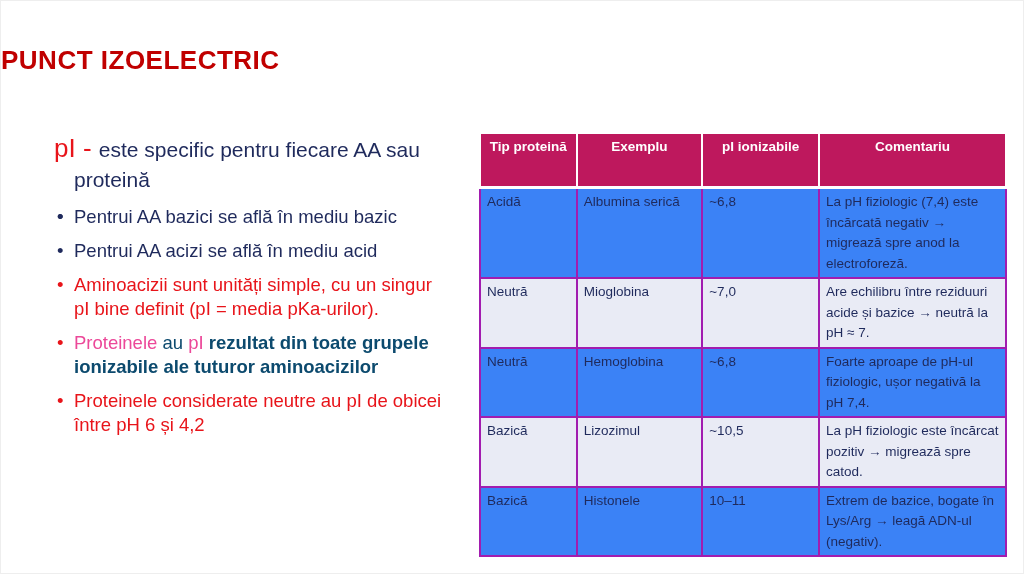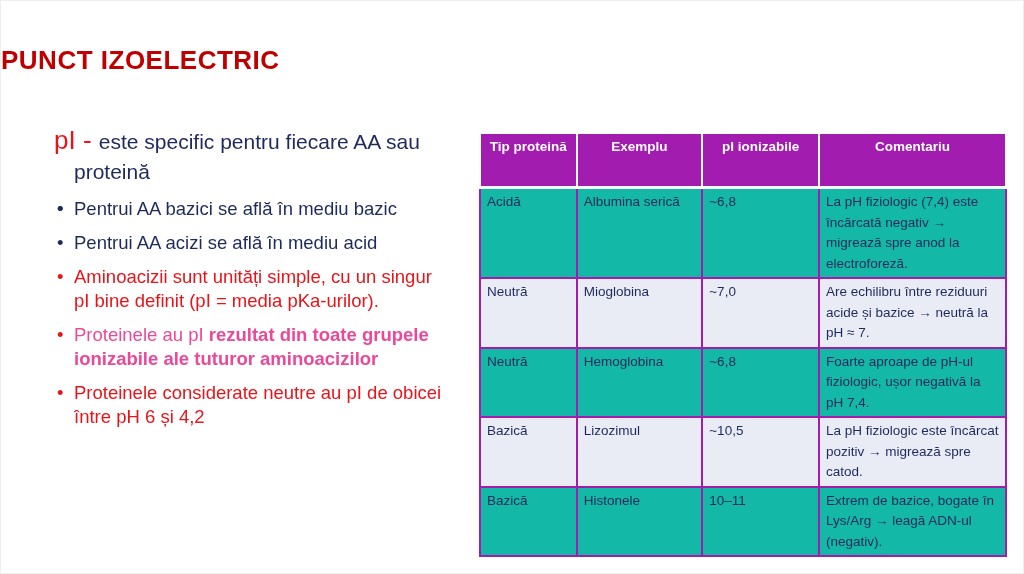--- a/index.html
+++ b/index.html
@@ -6,43 +6,43 @@
   body {
     width: 1024px; height: 574px; background: #ffffff; position: relative; overflow: hidden;
     font-family: "Liberation Sans", sans-serif;
   }
   .slide-frame { position: absolute; left: 0; top: 0; width: 1022px; height: 572px; border: 1px solid #eeeeee; }
   .title {
     position: absolute; left: 0; right: 0; top: 44px; text-align: left;
     font-family: "Liberation Sans", sans-serif; font-weight: bold; font-size: 26px;
     color: #C00000; letter-spacing: 0.5px;
   }
-  .left { position: absolute; left: 53px; top: 124px; width: 390px; }
+  .left { position: absolute; left: 53px; top: 132px; width: 390px; }
   .lead { font-size: 21px; line-height: 30px; color: #1F2A5C; padding-left: 20px; text-indent: -20px; margin-bottom: 4px; }
   .lead .red { color: #E8141A; font-size: 26px; }
   ul.bullets { list-style: none; margin: 0; padding: 0; }
   ul.bullets li { position: relative; padding-left: 20px; font-size: 18.5px; line-height: 24px; margin-bottom: 10px; color: #1F2A5C; }
   ul.bullets li .dot { position: absolute; left: 3px; top: 0; }
   ul.bullets li.red { color: #E8141A; }
-  .navy { color: #ec4899; }
+  .navy { color: #0c4a6e; }
   .bold { font-weight: bold; }
   .redtxt { color: #ec4899; }
   table.pi {
     position: absolute; left: 478px; top: 131px; width: 528px;
     border-collapse: collapse; font-size: 13.5px; color: #1F2A5C;
   }
   table.pi th {
-    background: #a21caf; color: #ffffff; font-weight: bold; text-align: center; vertical-align: top;
+    background: #be185d; color: #ffffff; font-weight: bold; text-align: center; vertical-align: top;
     padding: 3px 6px; height: 46px; line-height: 19px;
     border: 2px solid #ffffff;
   }
   table.pi td {
     vertical-align: top; padding: 3px 6px; line-height: 20.5px; border: 2px solid #a21caf;
   }
-  table.pi tr.dark td { background: #14b8a6; }
+  table.pi tr.dark td { background: #3b82f6; }
   table.pi tr.light td { background: #E9EBF5; }
   table.pi tr.dark.first td { border-top: 3px solid #ffffff; }
   .c1 { width: 85px; } .c2 { width: 114px; } .c3 { width: 106px; } .c4 { width: 180px; }
 </style>
 </head>
 <body>
 
 <div class="slide-frame">
   <div class="title">PUNCT IZOELECTRIC</div>
 

